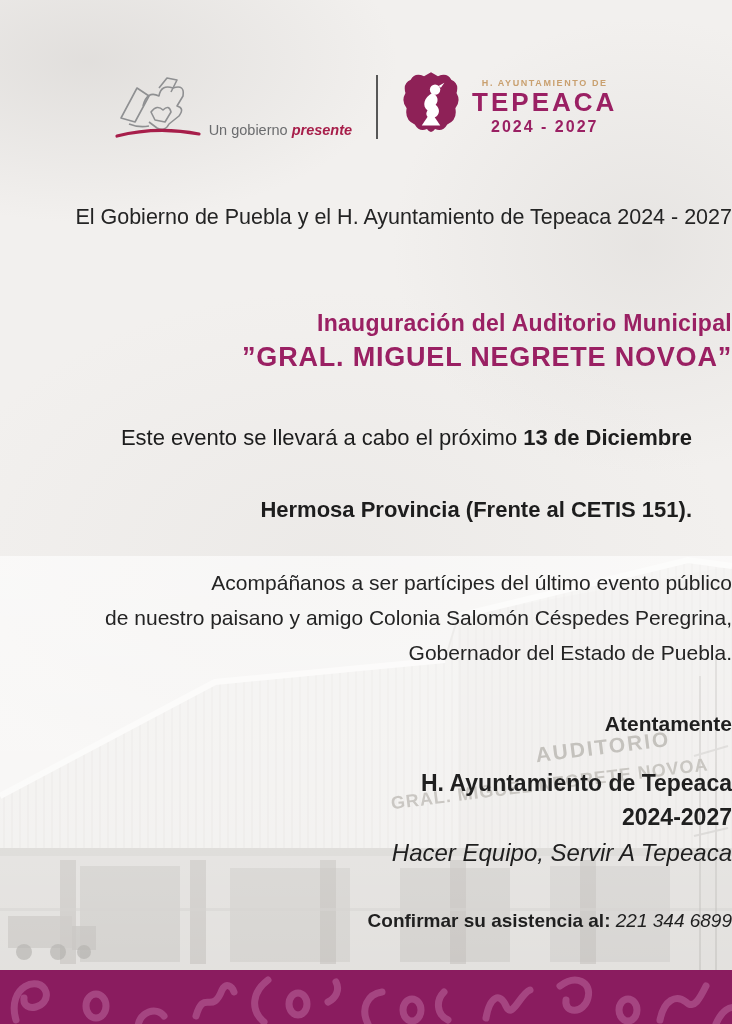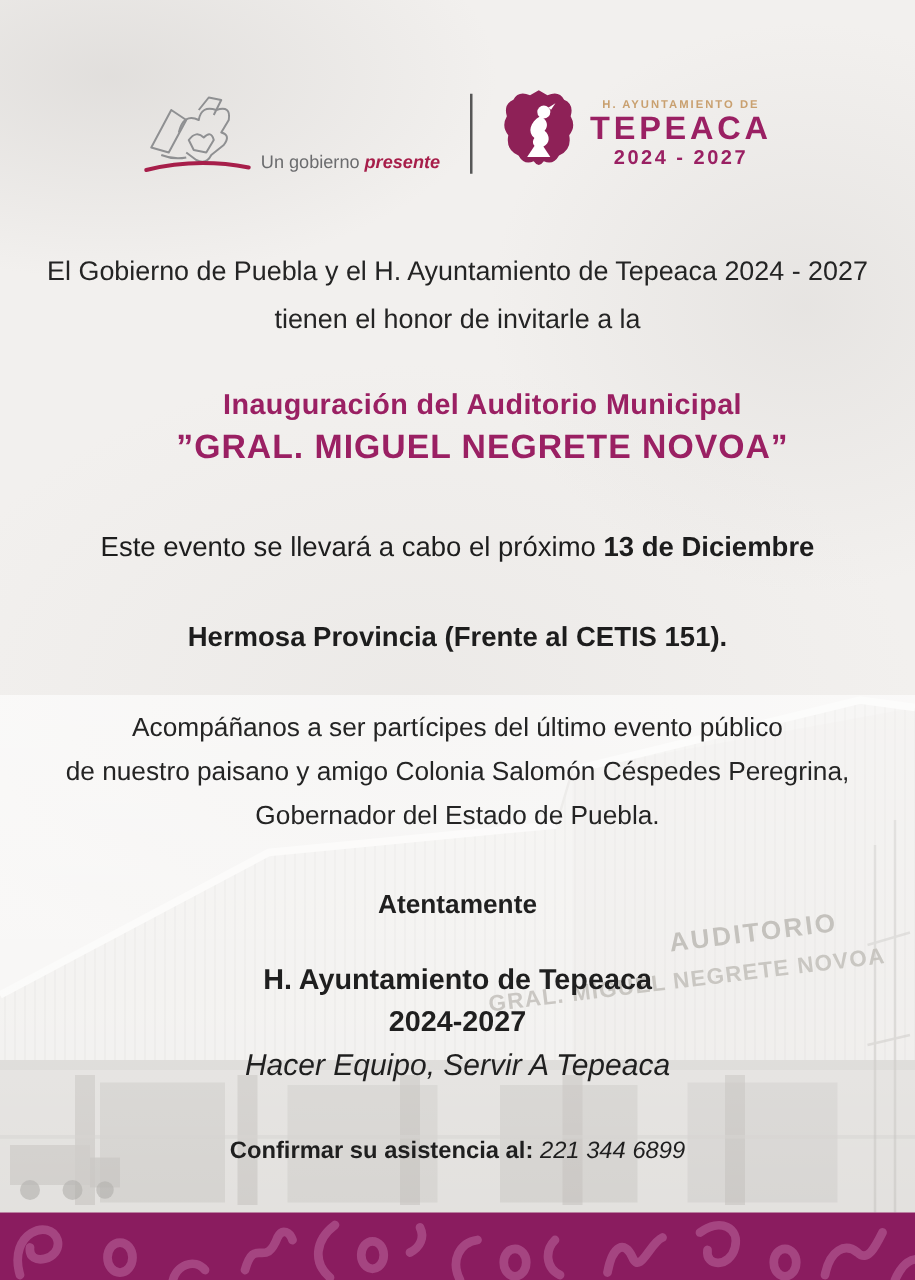--- a/index.html
+++ b/index.html
@@ -35,21 +35,21 @@
   .puebla-tagline { font-size:14.5px; color:var(--logo_gray,#6b6c6e); margin-top:2px; }
   .puebla-tagline .accent { color:var(--presente_red,#a71e4a); font-weight:bold; font-style:italic; margin-left:4px; }
   .logo-divider { width:2px; height:64px; background:#3c3c3c; opacity:.85; }
   .tepeaca { display:flex; align-items:center; gap:12px; }
   .tepeaca-text { text-align:center; }
   .tepeaca-small { font-size:9px; font-weight:bold; letter-spacing:1.6px; color:var(--gold,#c9a06f); }
   .tepeaca-name { font-size:26px; font-weight:bold; letter-spacing:3px; color:var(--accent,#9a2063); line-height:1.15; }
   .tepeaca-period { font-size:16px; font-weight:bold; letter-spacing:2px; color:var(--accent,#9a2063); }
 
   
-  .txt { position:absolute; left:0; right:0; text-align:center; }
+  .txt { position:absolute; left:0; right:0; text-align:right; }
   .intro { top:198px; font-size:21.5px; line-height:38px; color:#242424; }
   .title-block { top:310px; color:var(--accent,#9a2063);padding-left:40px; }
   .title-line1 { font-size:23px; font-weight:bold; letter-spacing:.3px; }
   .title-line2 { font-size:27px; font-weight:bold; letter-spacing:.8px; margin-top:5px; }
   .event { top:420px; font-size:22px; line-height:36px; color:#1d1d1d; padding:0 40px; }
   .event b { font-weight:bold; }
   .invite { top:565px; font-size:21px; line-height:35px; color:#242424; }
   .salutation { top:712px; font-size:21px; font-weight:bold; }
   .org { top:770px; font-size:23px; font-weight:bold; }
   .period-line { top:804px; font-size:23px; font-weight:bold; }
@@ -151,21 +151,20 @@
       <div class="tepeaca-text">
         <div class="tepeaca-small">H. AYUNTAMIENTO DE</div>
         <div class="tepeaca-name">TEPEACA</div>
         <div class="tepeaca-period">2024 - 2027</div>
       </div>
     </div>
   </header>
 
   <p class="txt intro">
     <span>El Gobierno de Puebla y el H. Ayuntamiento de Tepeaca 2024 - 2027</span><br>
-    <span>tienen el honor de invitarle a la</span>
   </p>
 
   <div class="txt title-block">
     <div class="title-line1">Inauguración del Auditorio Municipal</div>
     <div class="title-line2">”GRAL. MIGUEL NEGRETE NOVOA”</div>
   </div>
 
   <p class="txt event">
     <span>Este evento se llevará a cabo el próximo </span><b>13 de Diciembre</b><br>
     <br>

